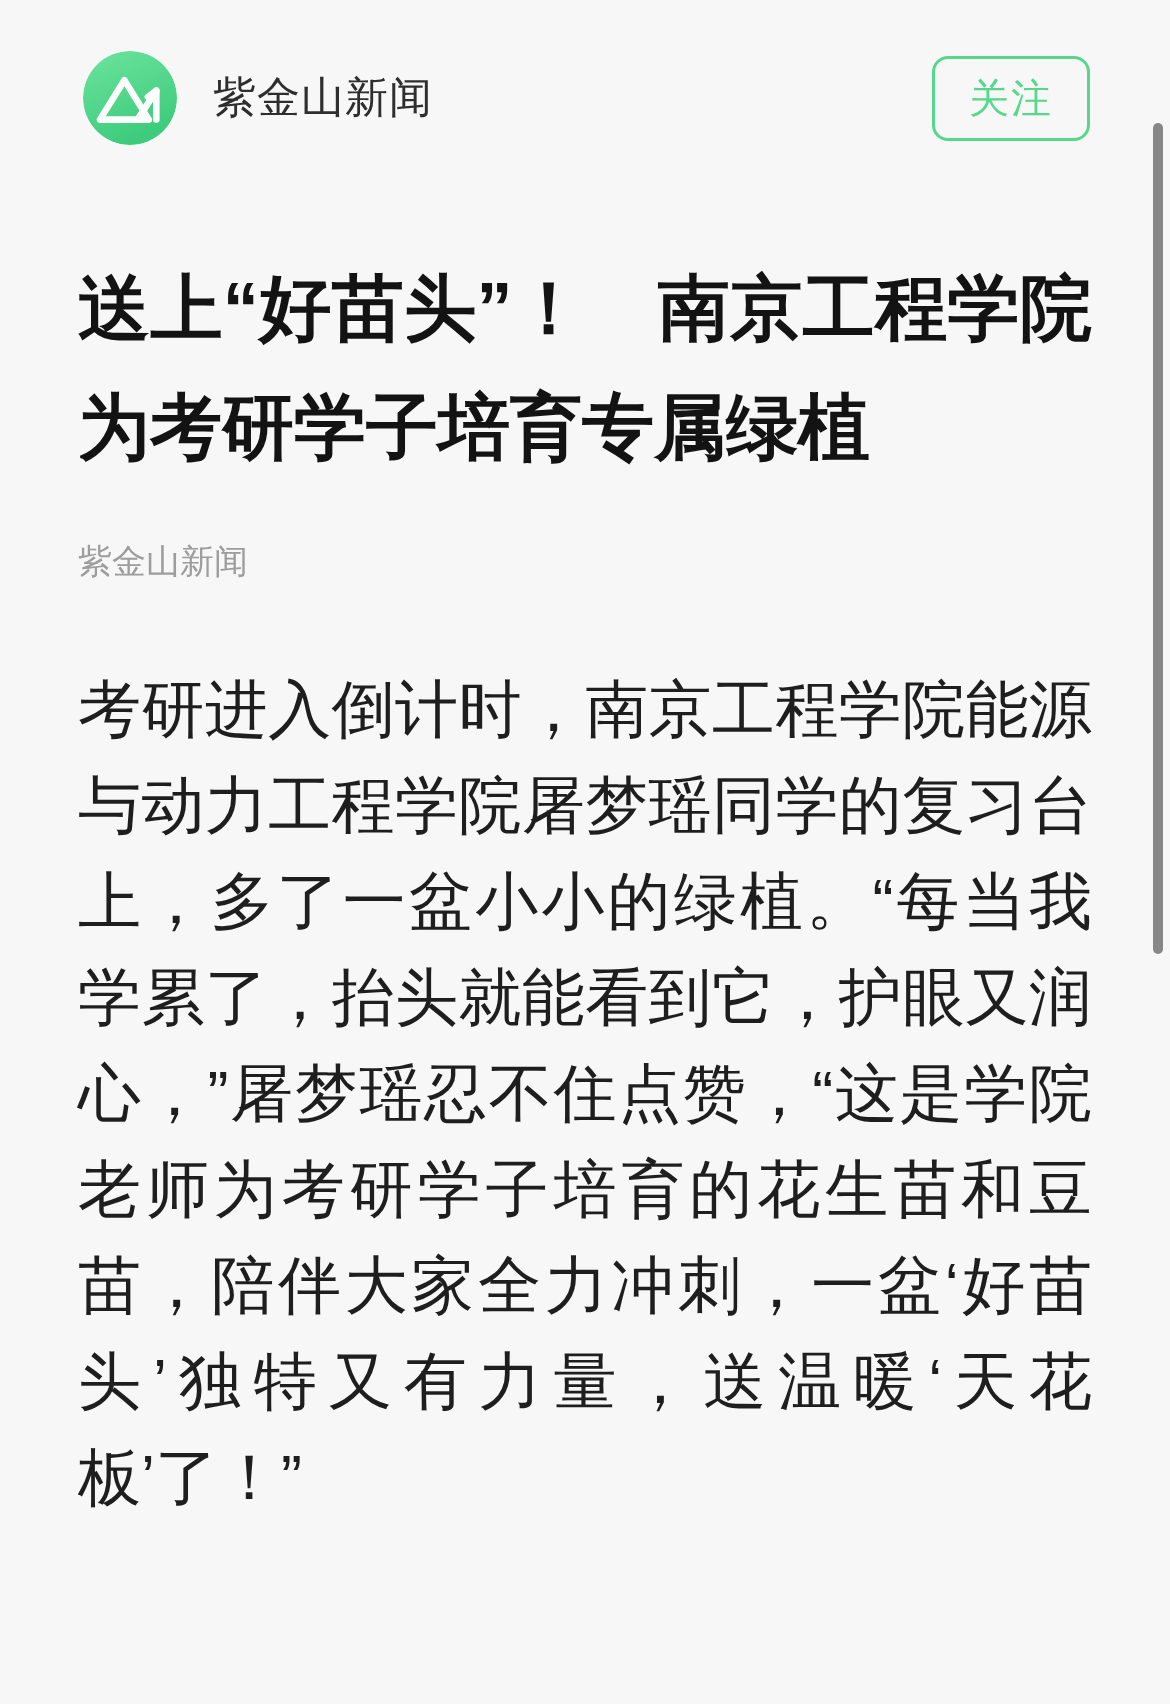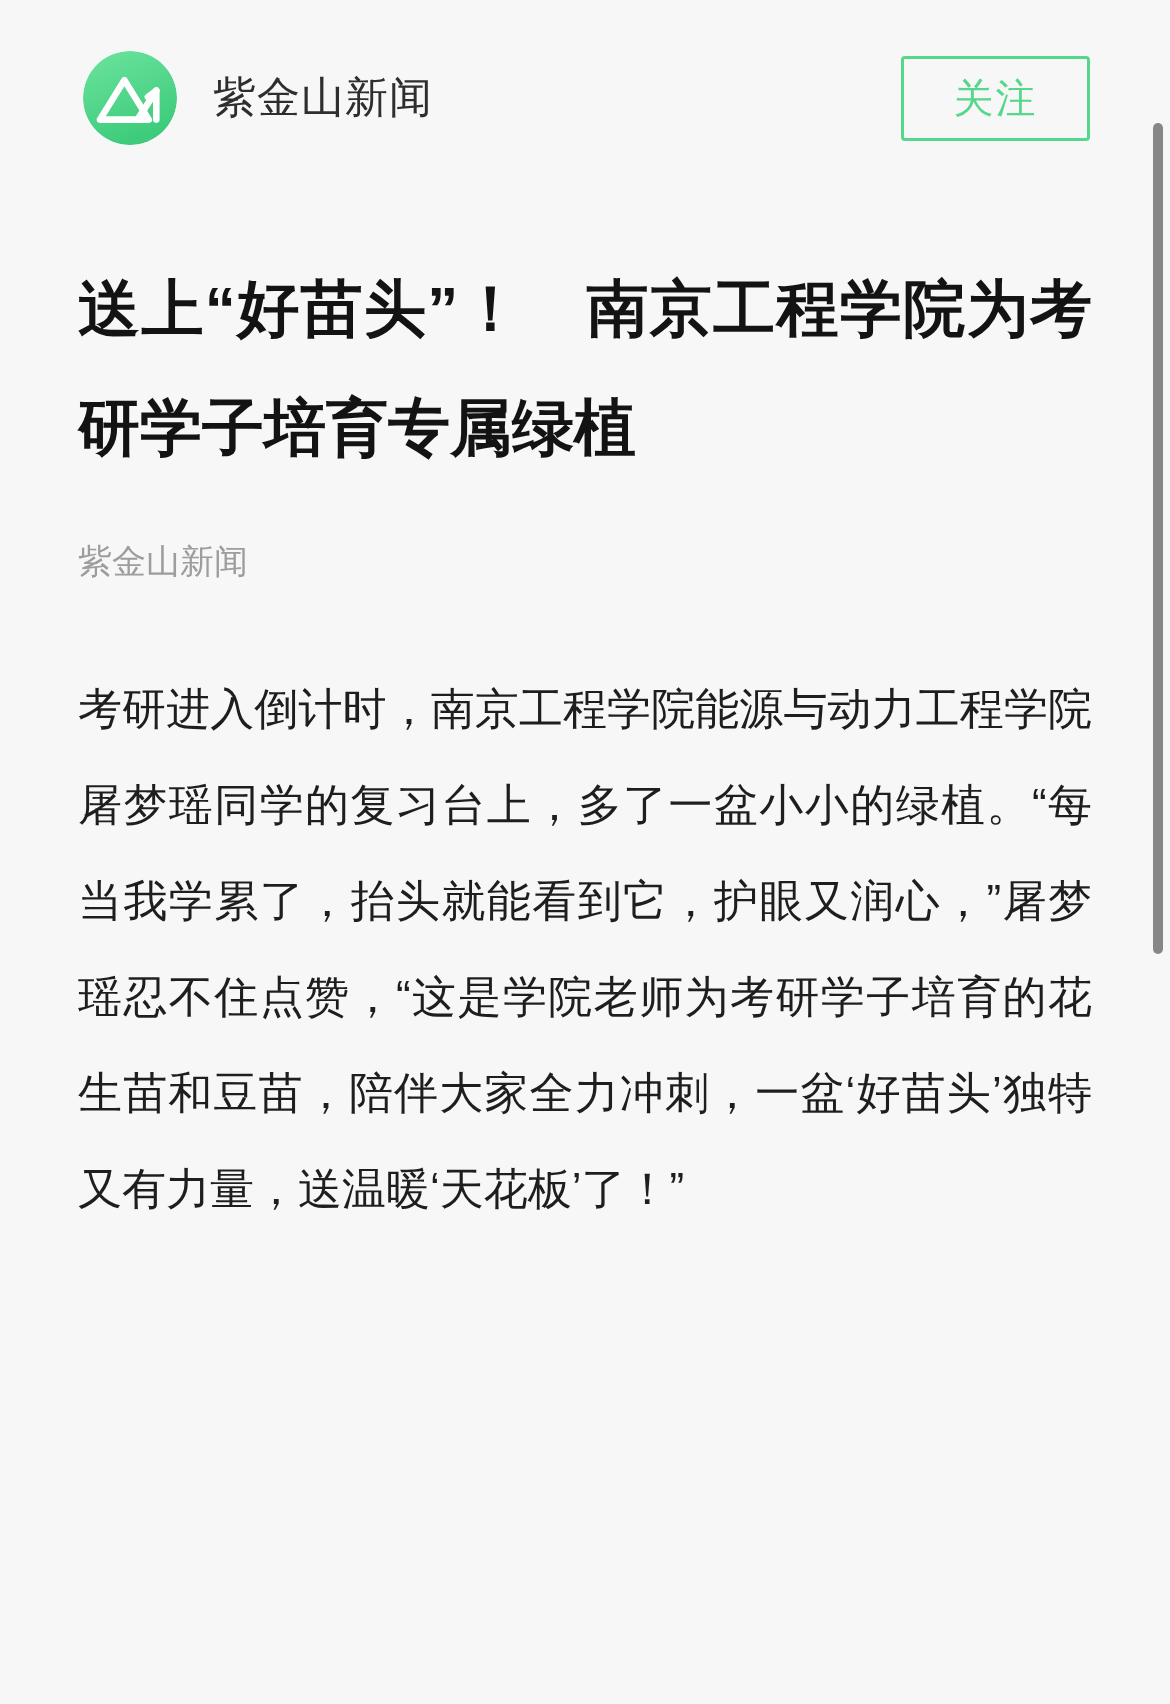--- a/index.html
+++ b/index.html
@@ -34,54 +34,54 @@
   }
   .app-name{
     margin-left:36px;
     font-size:43px;
     color:var(--header-text);
     letter-spacing:1px;
     font-weight:400;
   }
   .follow-btn{
     margin-left:auto;
-    width:189px;height:85px;
+    width:158px;height:85px;
     border:3px solid var(--accent);
-    border-radius:4px;
+    border-radius:16px;
     background:transparent;
     color:var(--accent);
     font-size:40px;
     font-family:inherit;
     display:flex;align-items:center;justify-content:center;
     letter-spacing:2px;
     cursor:pointer;
   }
   
   .title{
     margin:104px 78px 0 78px;
-    font-size:62px;
+    font-size:72px;
     line-height:119px;
     font-weight:900;
     color:var(--title);
     text-align:justify;
   }
   
   .byline{
     margin:52px 78px 0 78px;
     display:flex;
     align-items:baseline;
     gap:30px;
     font-size:34px;
     color:var(--muted);
     font-weight:400;
   }
   
   .body-text{
     margin:76px 78px 0 78px;
-    font-size:44px;
+    font-size:63px;
     line-height:96px;
     color:var(--body);
     font-weight:400;
     text-align:justify;
     text-justify:inter-character;
   }
   
   .scrollbar-thumb{
     position:absolute;
     right:7px;top:72px;

